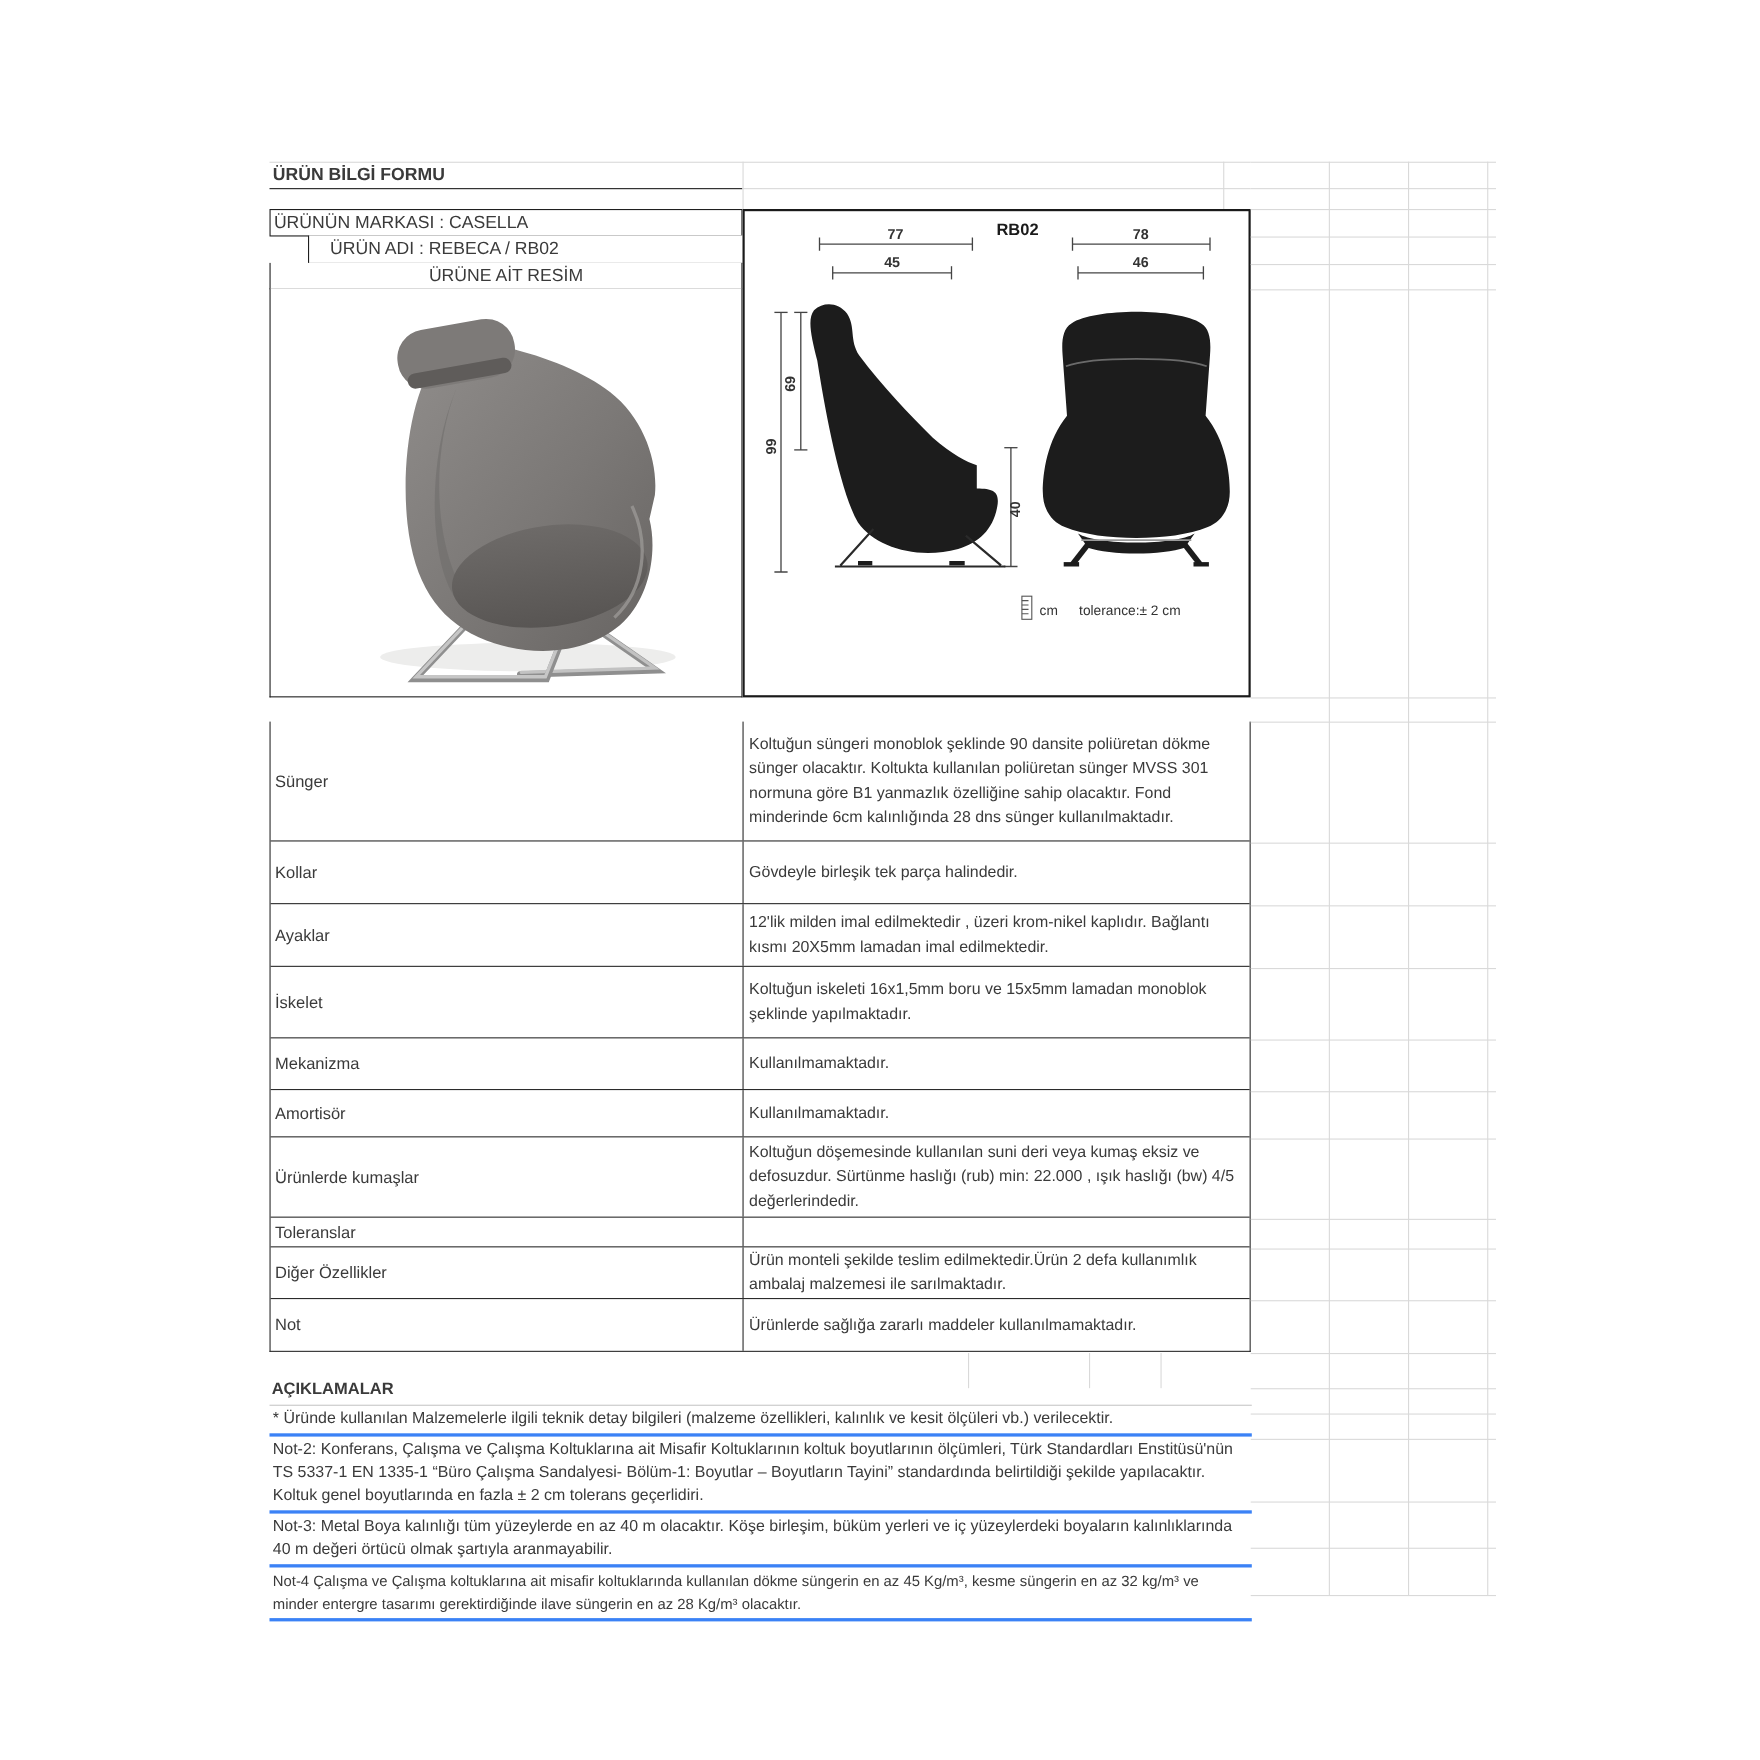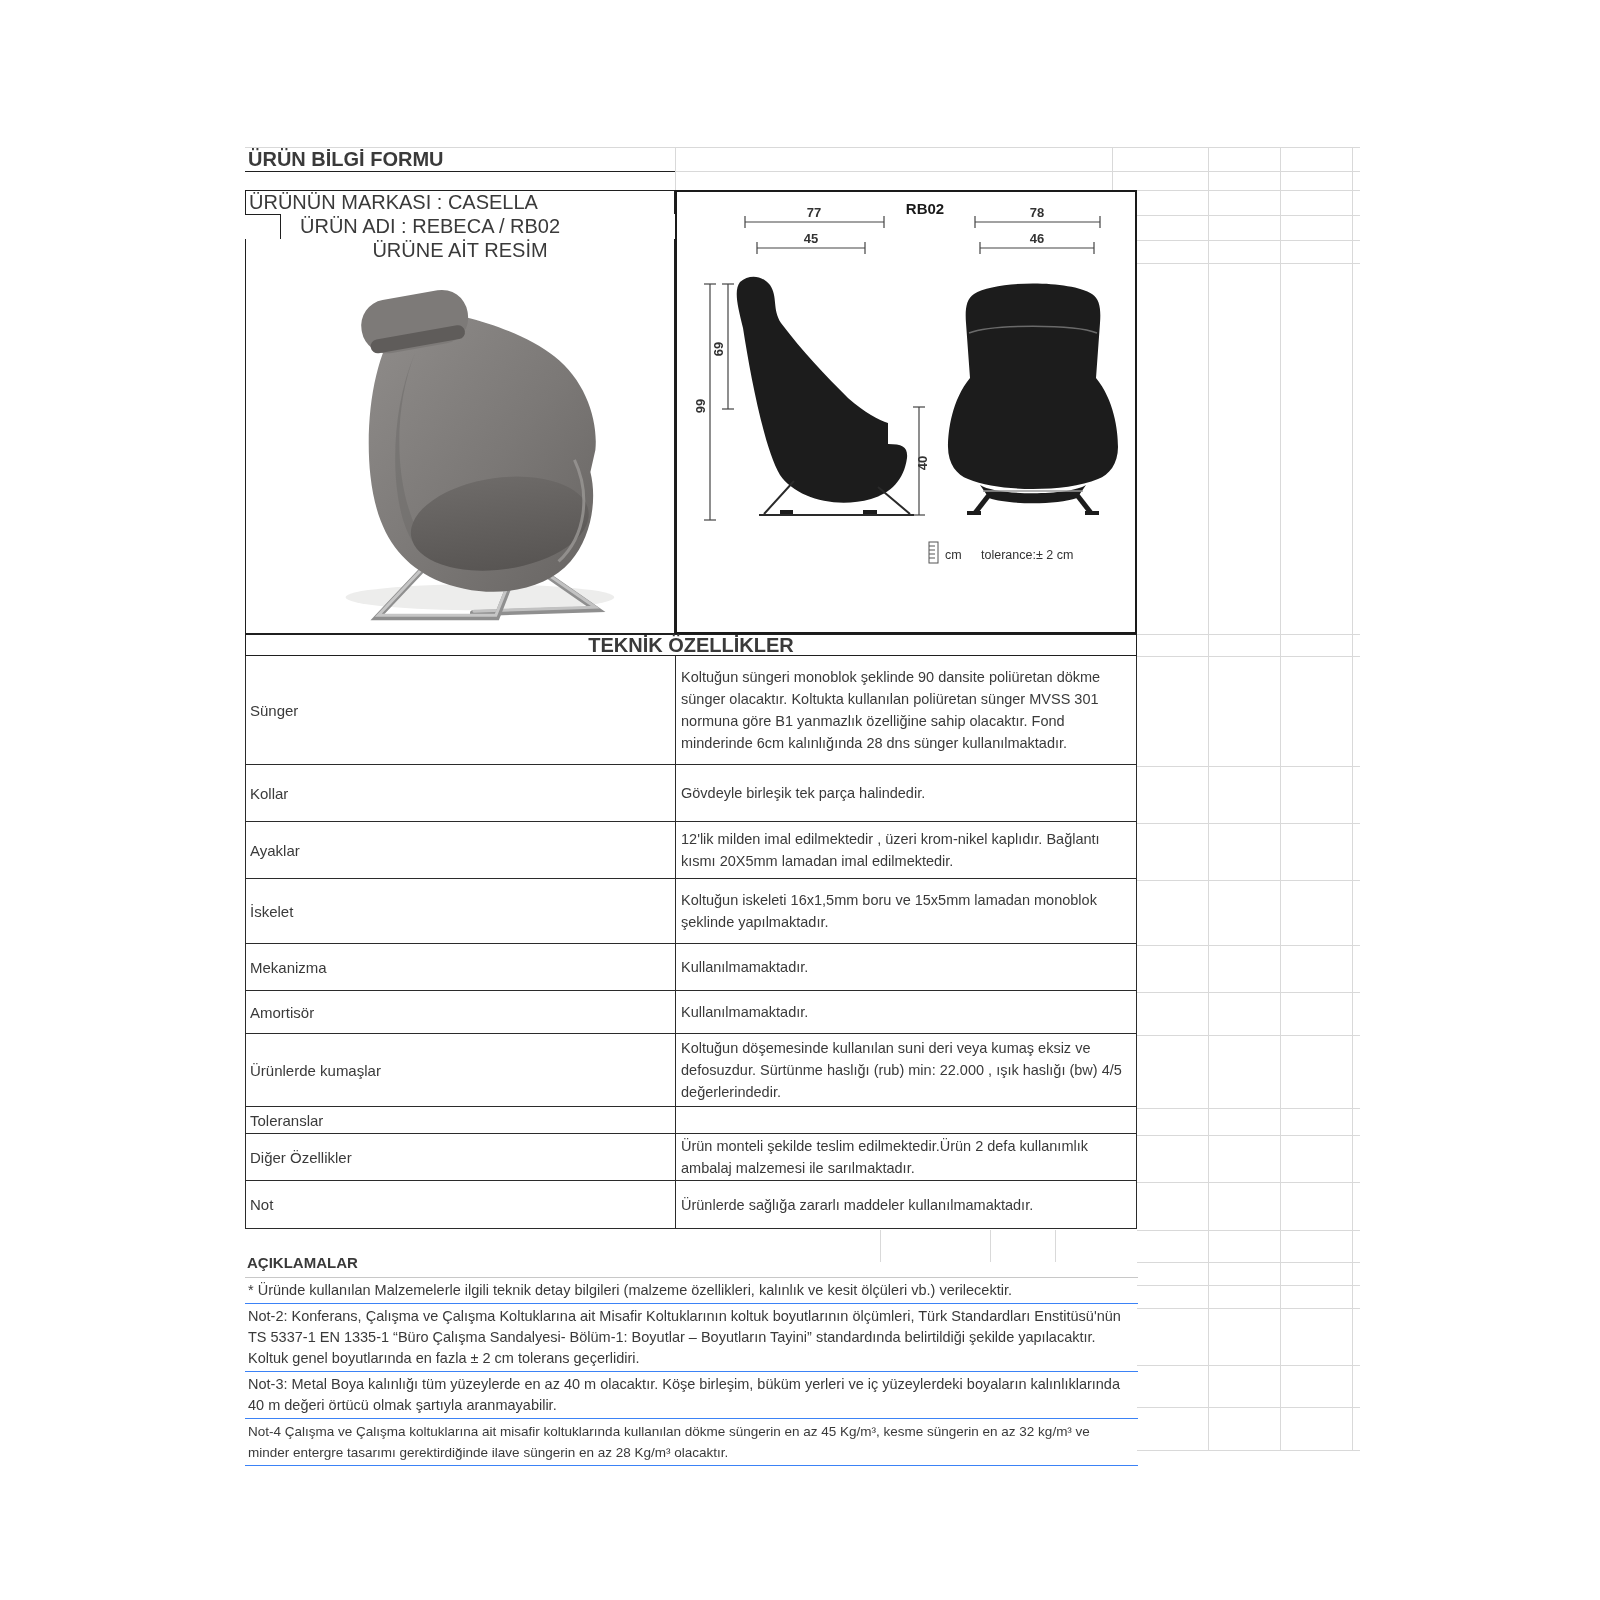--- a/index.html
+++ b/index.html
@@ -3,39 +3,39 @@
 <meta charset="utf-8">
 <style>
   * { box-sizing: border-box; margin: 0; padding: 0; }
   html,body { background:#fff; }
   body { font-family: "Liberation Sans", sans-serif; color:#3a3a3a; }
   .page { position:relative; width:1600px; height:1600px; background:#fff; overflow:hidden; }
 
   .faint-h { position:absolute; height:1px; background:#d9d9d9; }
   .faint-v { position:absolute; width:1px; background:#d9d9d9; }
 
-  .cell { position:absolute; background:#fff; font-size:20px; display:flex; align-items:center;text-align:right; }
+  .cell { position:absolute; background:#fff; font-size:16px; display:flex; align-items:center;text-align:right; }
   .title-cell { left:245px; top:148px; width:430px; height:24px; font-weight:bold; border-bottom:1px solid #1f1f1f; padding-left:3px; }
   .brand-cell { left:245px; top:190px; width:430px; height:25px; border:1px solid #1f1f1f; padding-left:3px; }
   .name-cell  { left:260px; top:214px; width:430px; height:26px; border:1px solid #1f1f1f; border-top:none; padding-left:19px;margin-left:20px; }
   .imghdr-cell{ left:245px; top:239px; width:430px; height:24px; border:1px solid #1f1f1f; border-top:none; justify-content:center; }
   .photo-cell { left:245px; top:262px; width:430px; height:372px; border:1px solid #1f1f1f; border-top:none; }
   .drawing-box{ position:absolute; left:675px; top:190px; width:462px; height:444px; border:2px solid #1a1a1a; background:#fff; }
 
   .spec-header{ left:245px; top:634px; width:892px; height:22px; border:1px solid #1f1f1f; justify-content:center; font-weight:bold; }
   .spec-table { position:absolute; left:245px; top:656px; width:892px; border:1px solid #2b2b2b; border-top:none; }
   .spec-row   { display:flex; border-bottom:1px solid #2b2b2b; }
   .spec-row:last-child { border-bottom:none; }
   .spec-label { width:430px; border-right:1px solid #2b2b2b; display:flex; align-items:center; padding-left:4px; font-size:15px; }
   .spec-value { flex:1; display:flex; align-items:center; padding:3px 6px 3px 5px; font-size:14.5px; line-height:22px; }
 
   .notes { position:absolute; left:245px; top:1252px; width:893px; }
   .notes-heading { font-size:15px; font-weight:bold; padding:2px 2px 6px 2px; }
   .note-list { border-top:1px solid #c8c8c8; }
-  .note-item { font-size:14.5px; line-height:21px; padding:2px 6px 2px 3px; border-bottom:1px solid #3b82f6; }
+  .note-item { font-size:14.5px; line-height:21px; padding:2px 6px 2px 3px; border-bottom:3px solid #3b82f6; }
   .note-item.small { font-size:13.5px; line-height:21px; }
 
   .dim-text { font-size:13px; font-weight:bold; fill:#333; }
   .legend-text { font-size:12.5px; fill:#333; font-weight:normal; }
   .model-text { font-size:15px; font-weight:bold; fill:#1a1a1a; }
 </style>
 </head>
 <body>
 
 <div class="page">
@@ -161,23 +161,20 @@
         <line x1="252" y1="354" x2="258" y2="354" stroke="#555" stroke-width="1"></line>
         <line x1="252" y1="358" x2="258" y2="358" stroke="#555" stroke-width="1"></line>
         <line x1="252" y1="362" x2="258" y2="362" stroke="#555" stroke-width="1"></line>
         <line x1="252" y1="366" x2="258" y2="366" stroke="#555" stroke-width="1"></line>
       </g>
       <text class="legend-text" x="268" y="367">cm</text>
       <text class="legend-text" x="304" y="367">tolerance:± 2 cm</text>
     </svg>
   </div>
 
-  <div class="cell spec-header">
-      <span>TEKNİK ÖZELLİKLER</span>
-    </div>
 
   <div class="spec-table">
     <div class="spec-row" style="height:109px">
       <div class="spec-label">
           <span>Sünger</span>
         </div>
       <div class="spec-value">
           <span>Koltuğun  süngeri monoblok şeklinde  90 dansite poliüretan  dökme sünger olacaktır. Koltukta kullanılan poliüretan sünger MVSS 301 normuna göre B1 yanmazlık özelliğine sahip olacaktır. Fond minderinde 6cm kalınlığında 28 dns sünger kullanılmaktadır.</span>
         </div>
     </div>

